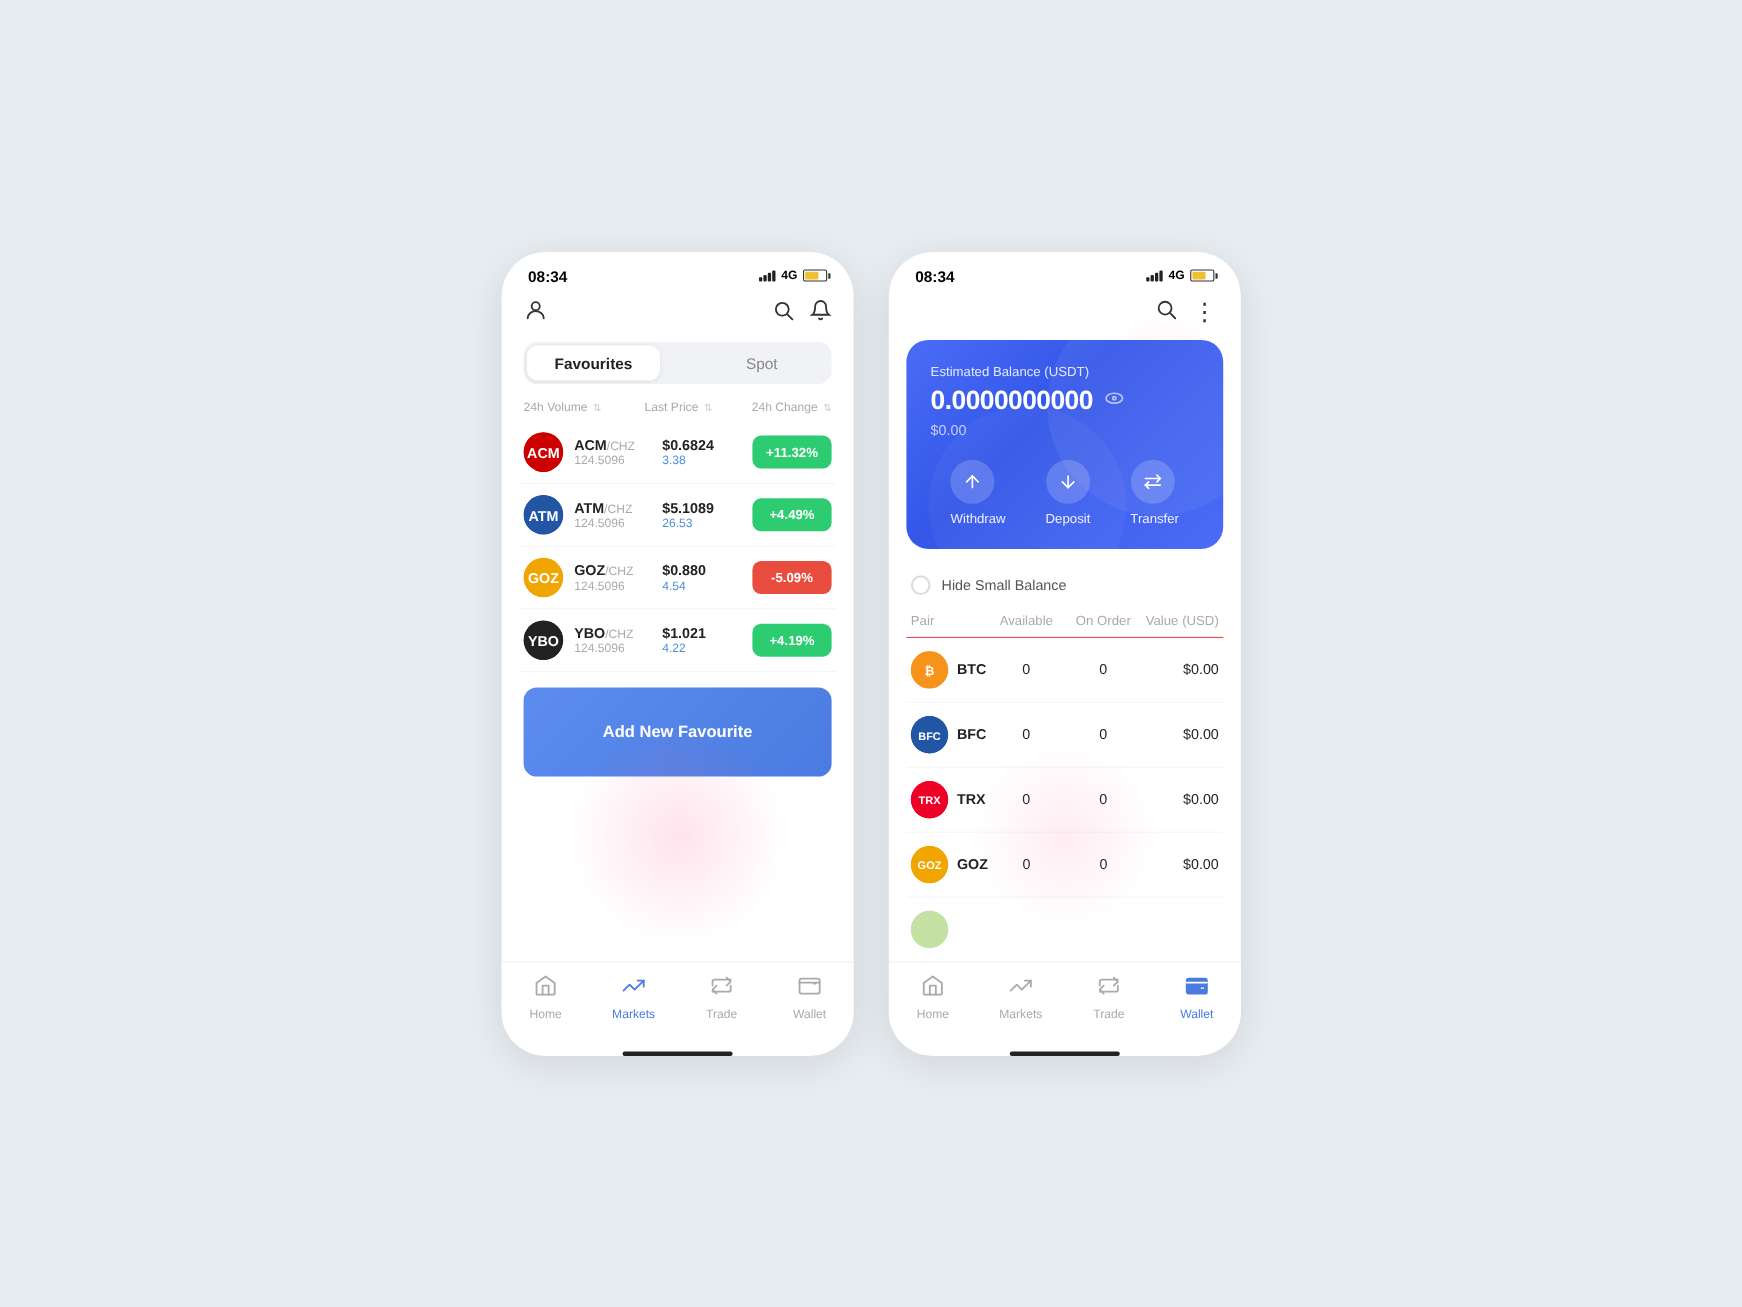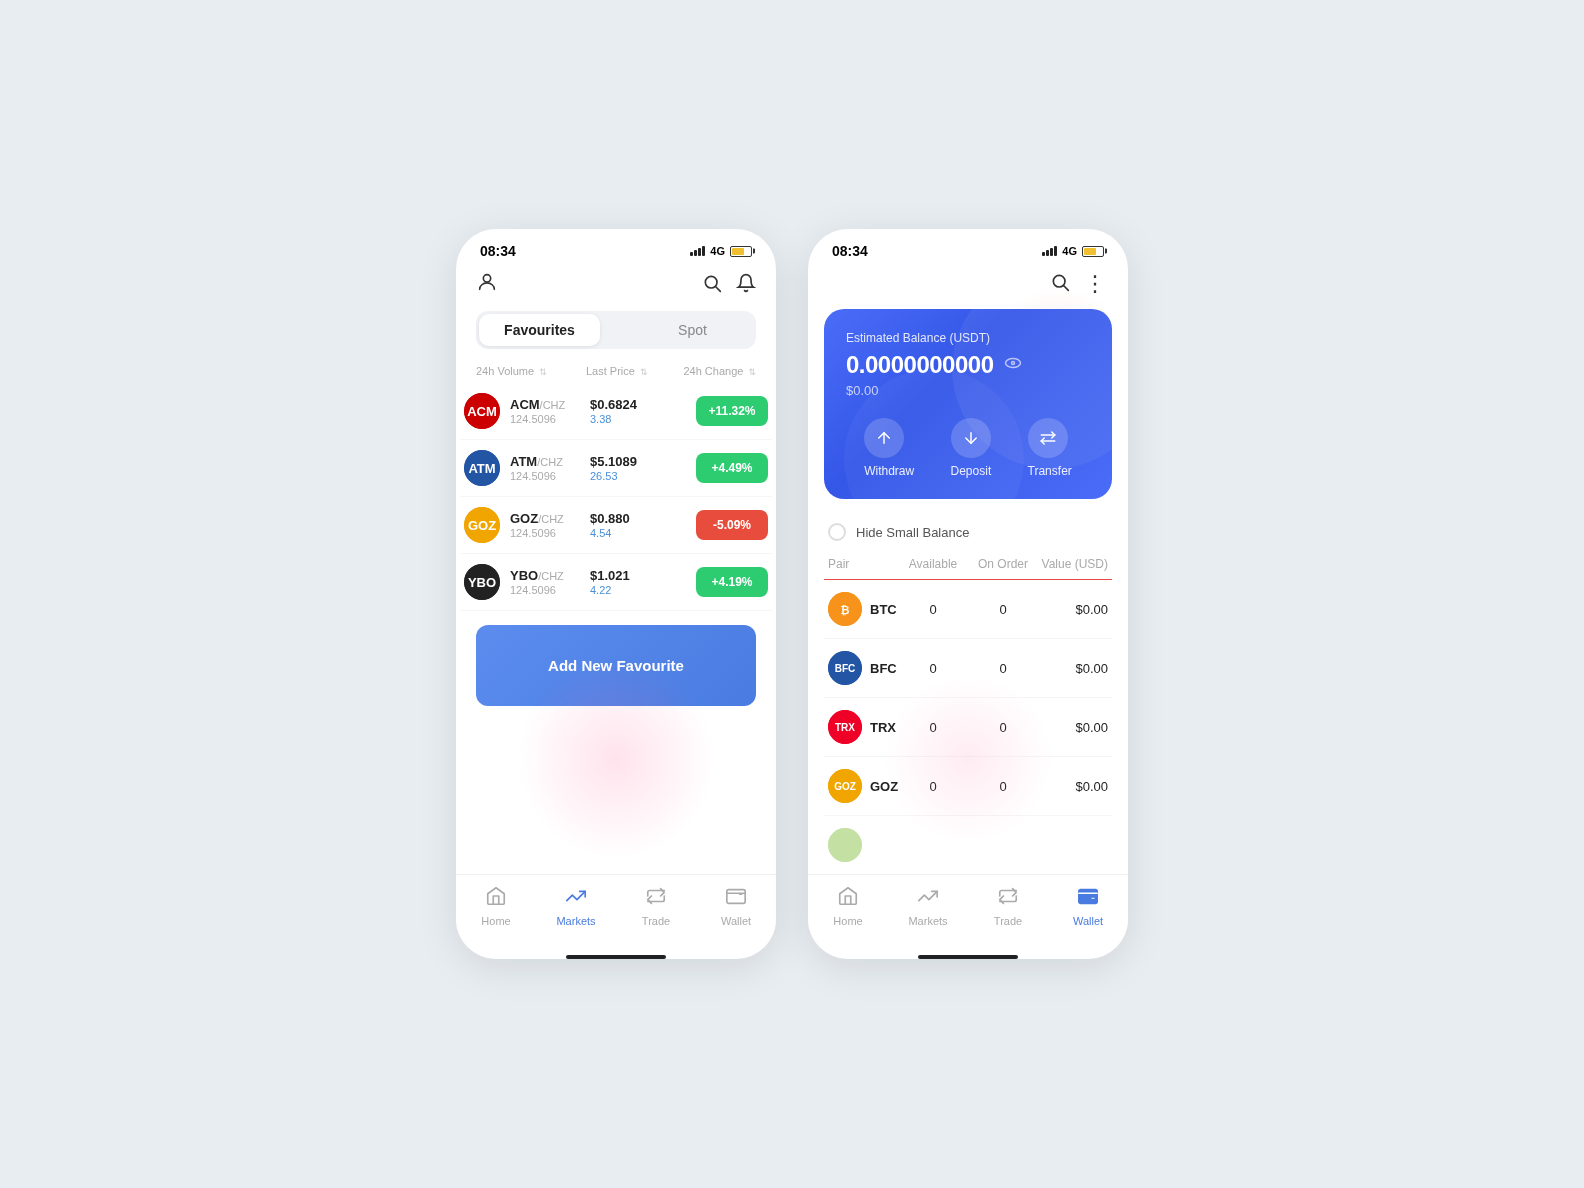--- a/index.html
+++ b/index.html
@@ -98,21 +98,21 @@
       font-size: 11px;
       color: #aaa;
       align-items: center;
     }
     .th-vol { flex: 0 0 110px; }
     .th-price { flex: 1; }
     .th-change { flex: 0 0 80px; text-align: right; }
     .sort-icon { font-size: 9px; margin-left: 2px; color: #ccc; }
 
     
-    .coin-list { padding: 0 4px; }
+    .coin-list { padding: 0 16px; }
     .coin-row {
       display: flex;
       align-items: center;
       padding: 10px 4px;
       border-bottom: 1px solid #f5f5f7;
     }
     .coin-logo {
       width: 36px; height: 36px; border-radius: 50%;
       margin-right: 10px; flex-shrink: 0;
       overflow: hidden; display: flex; align-items: center; justify-content: center;

